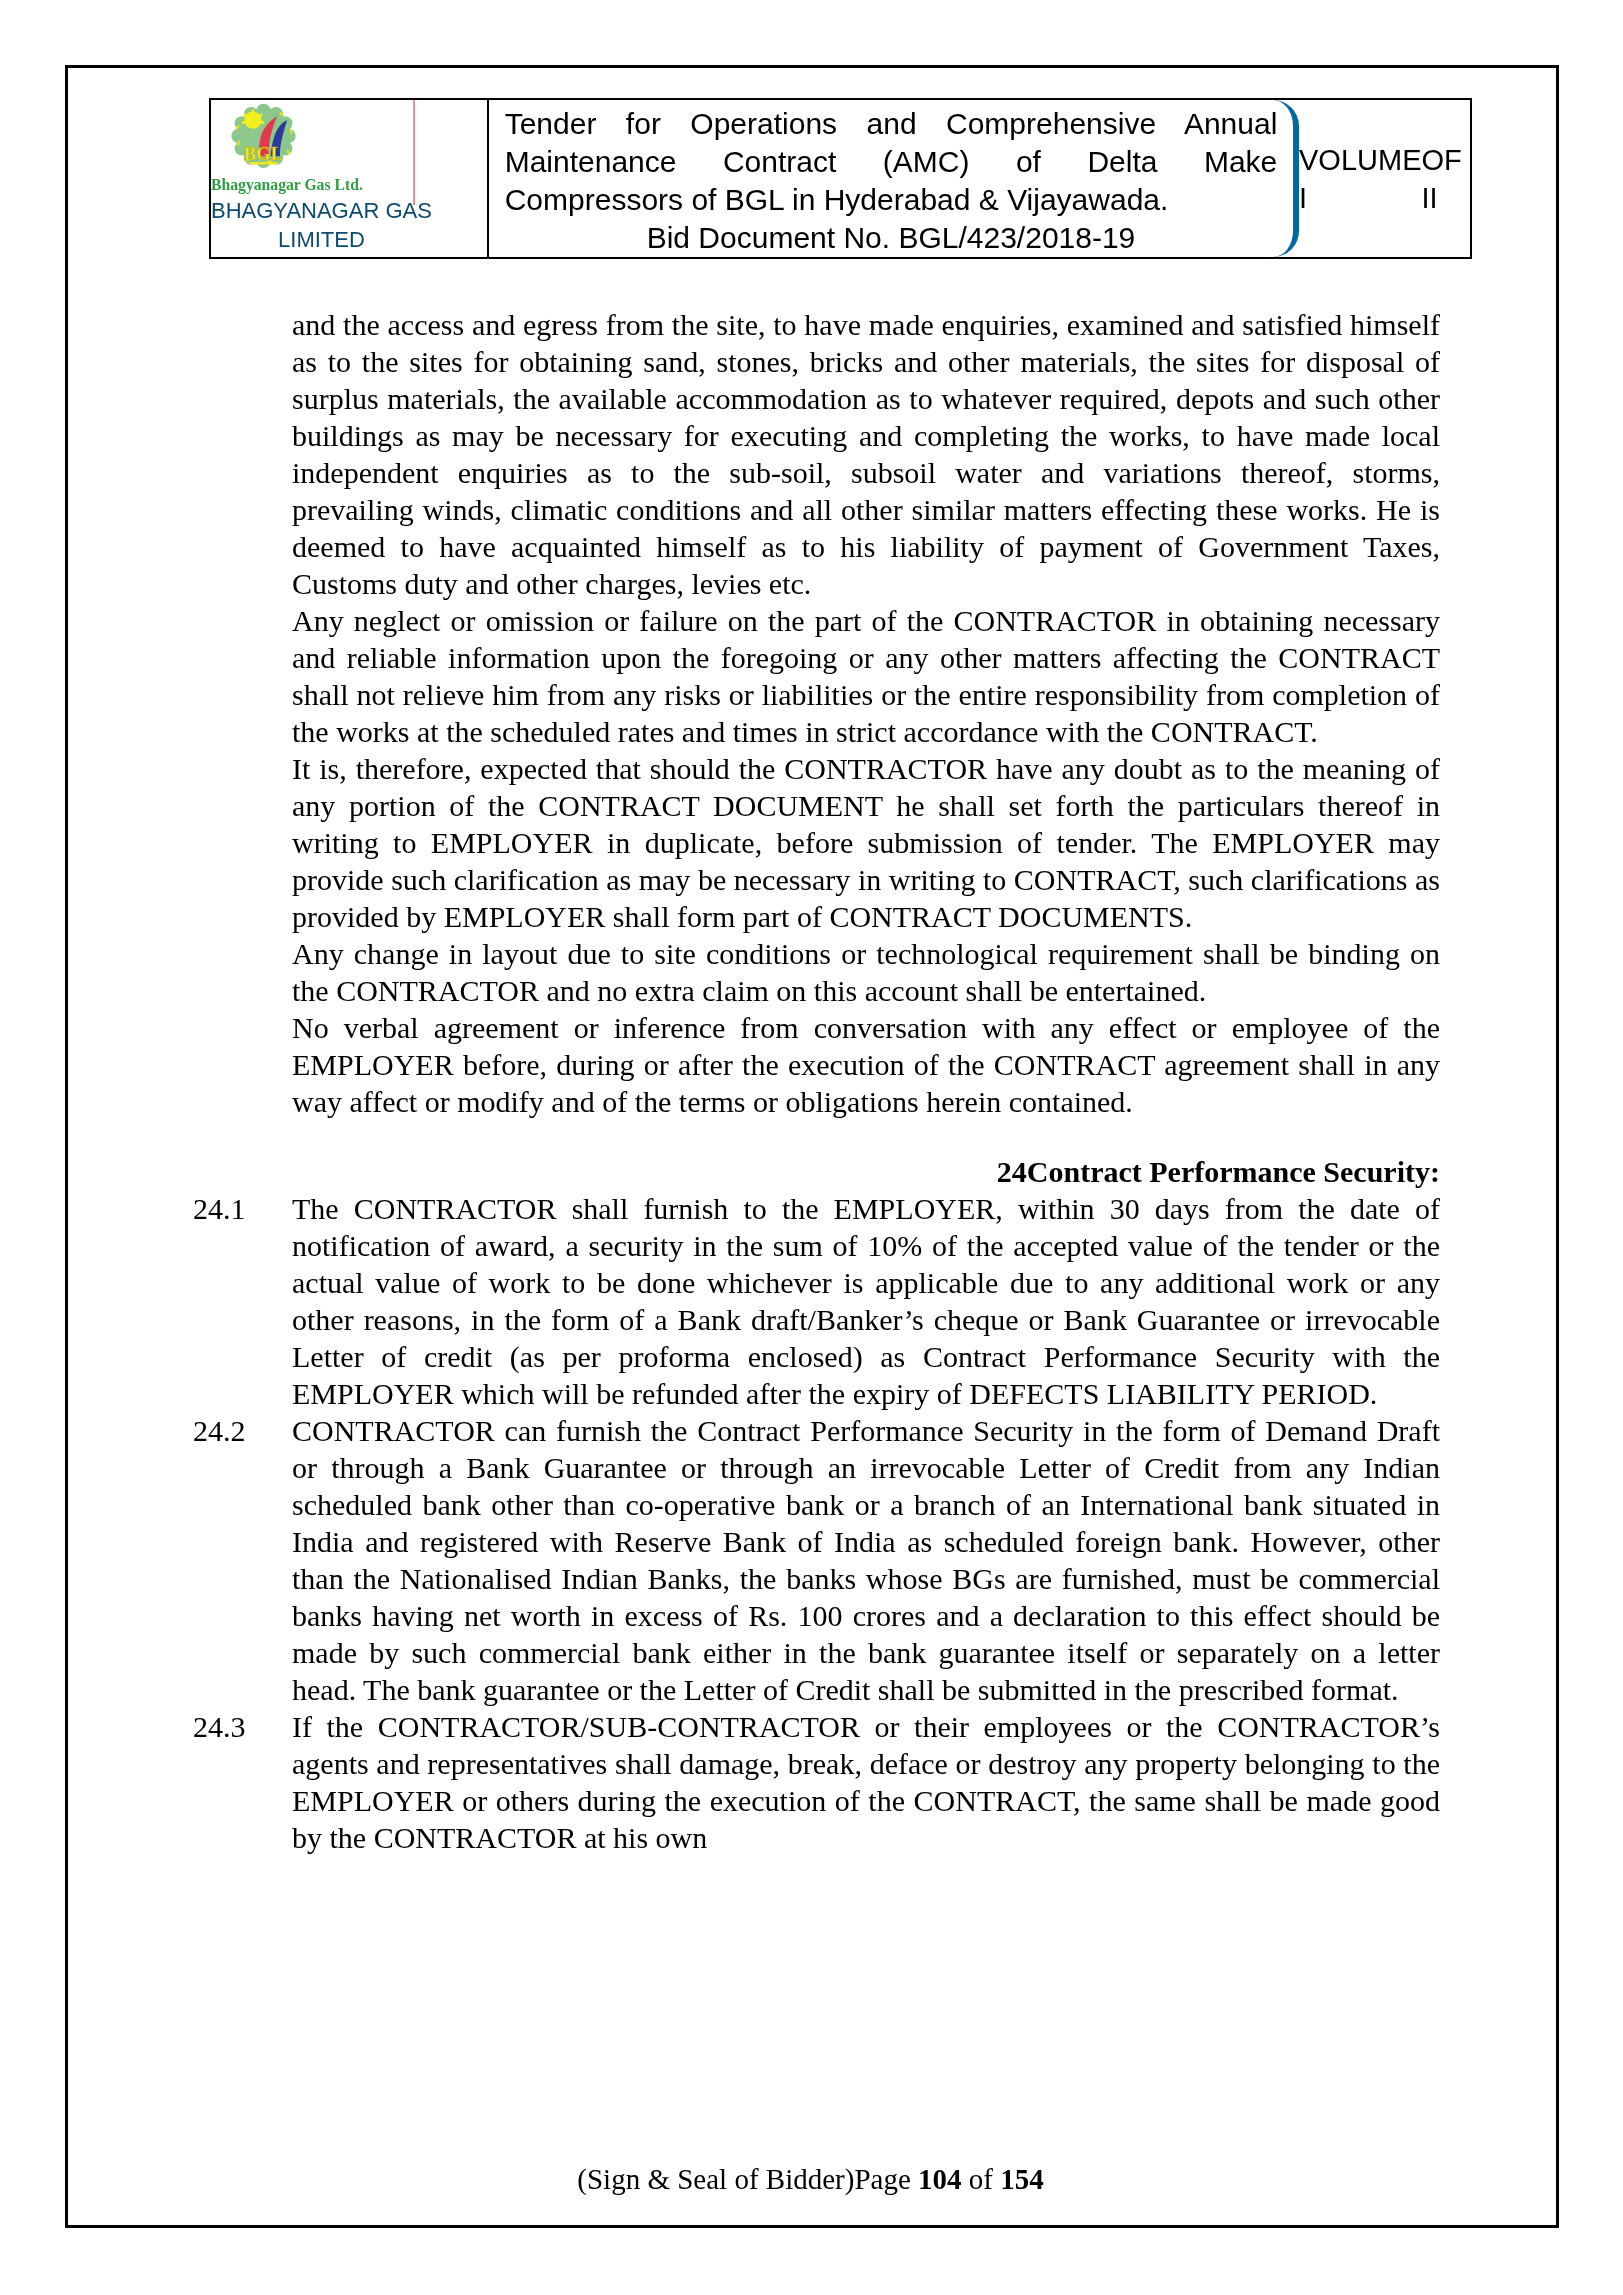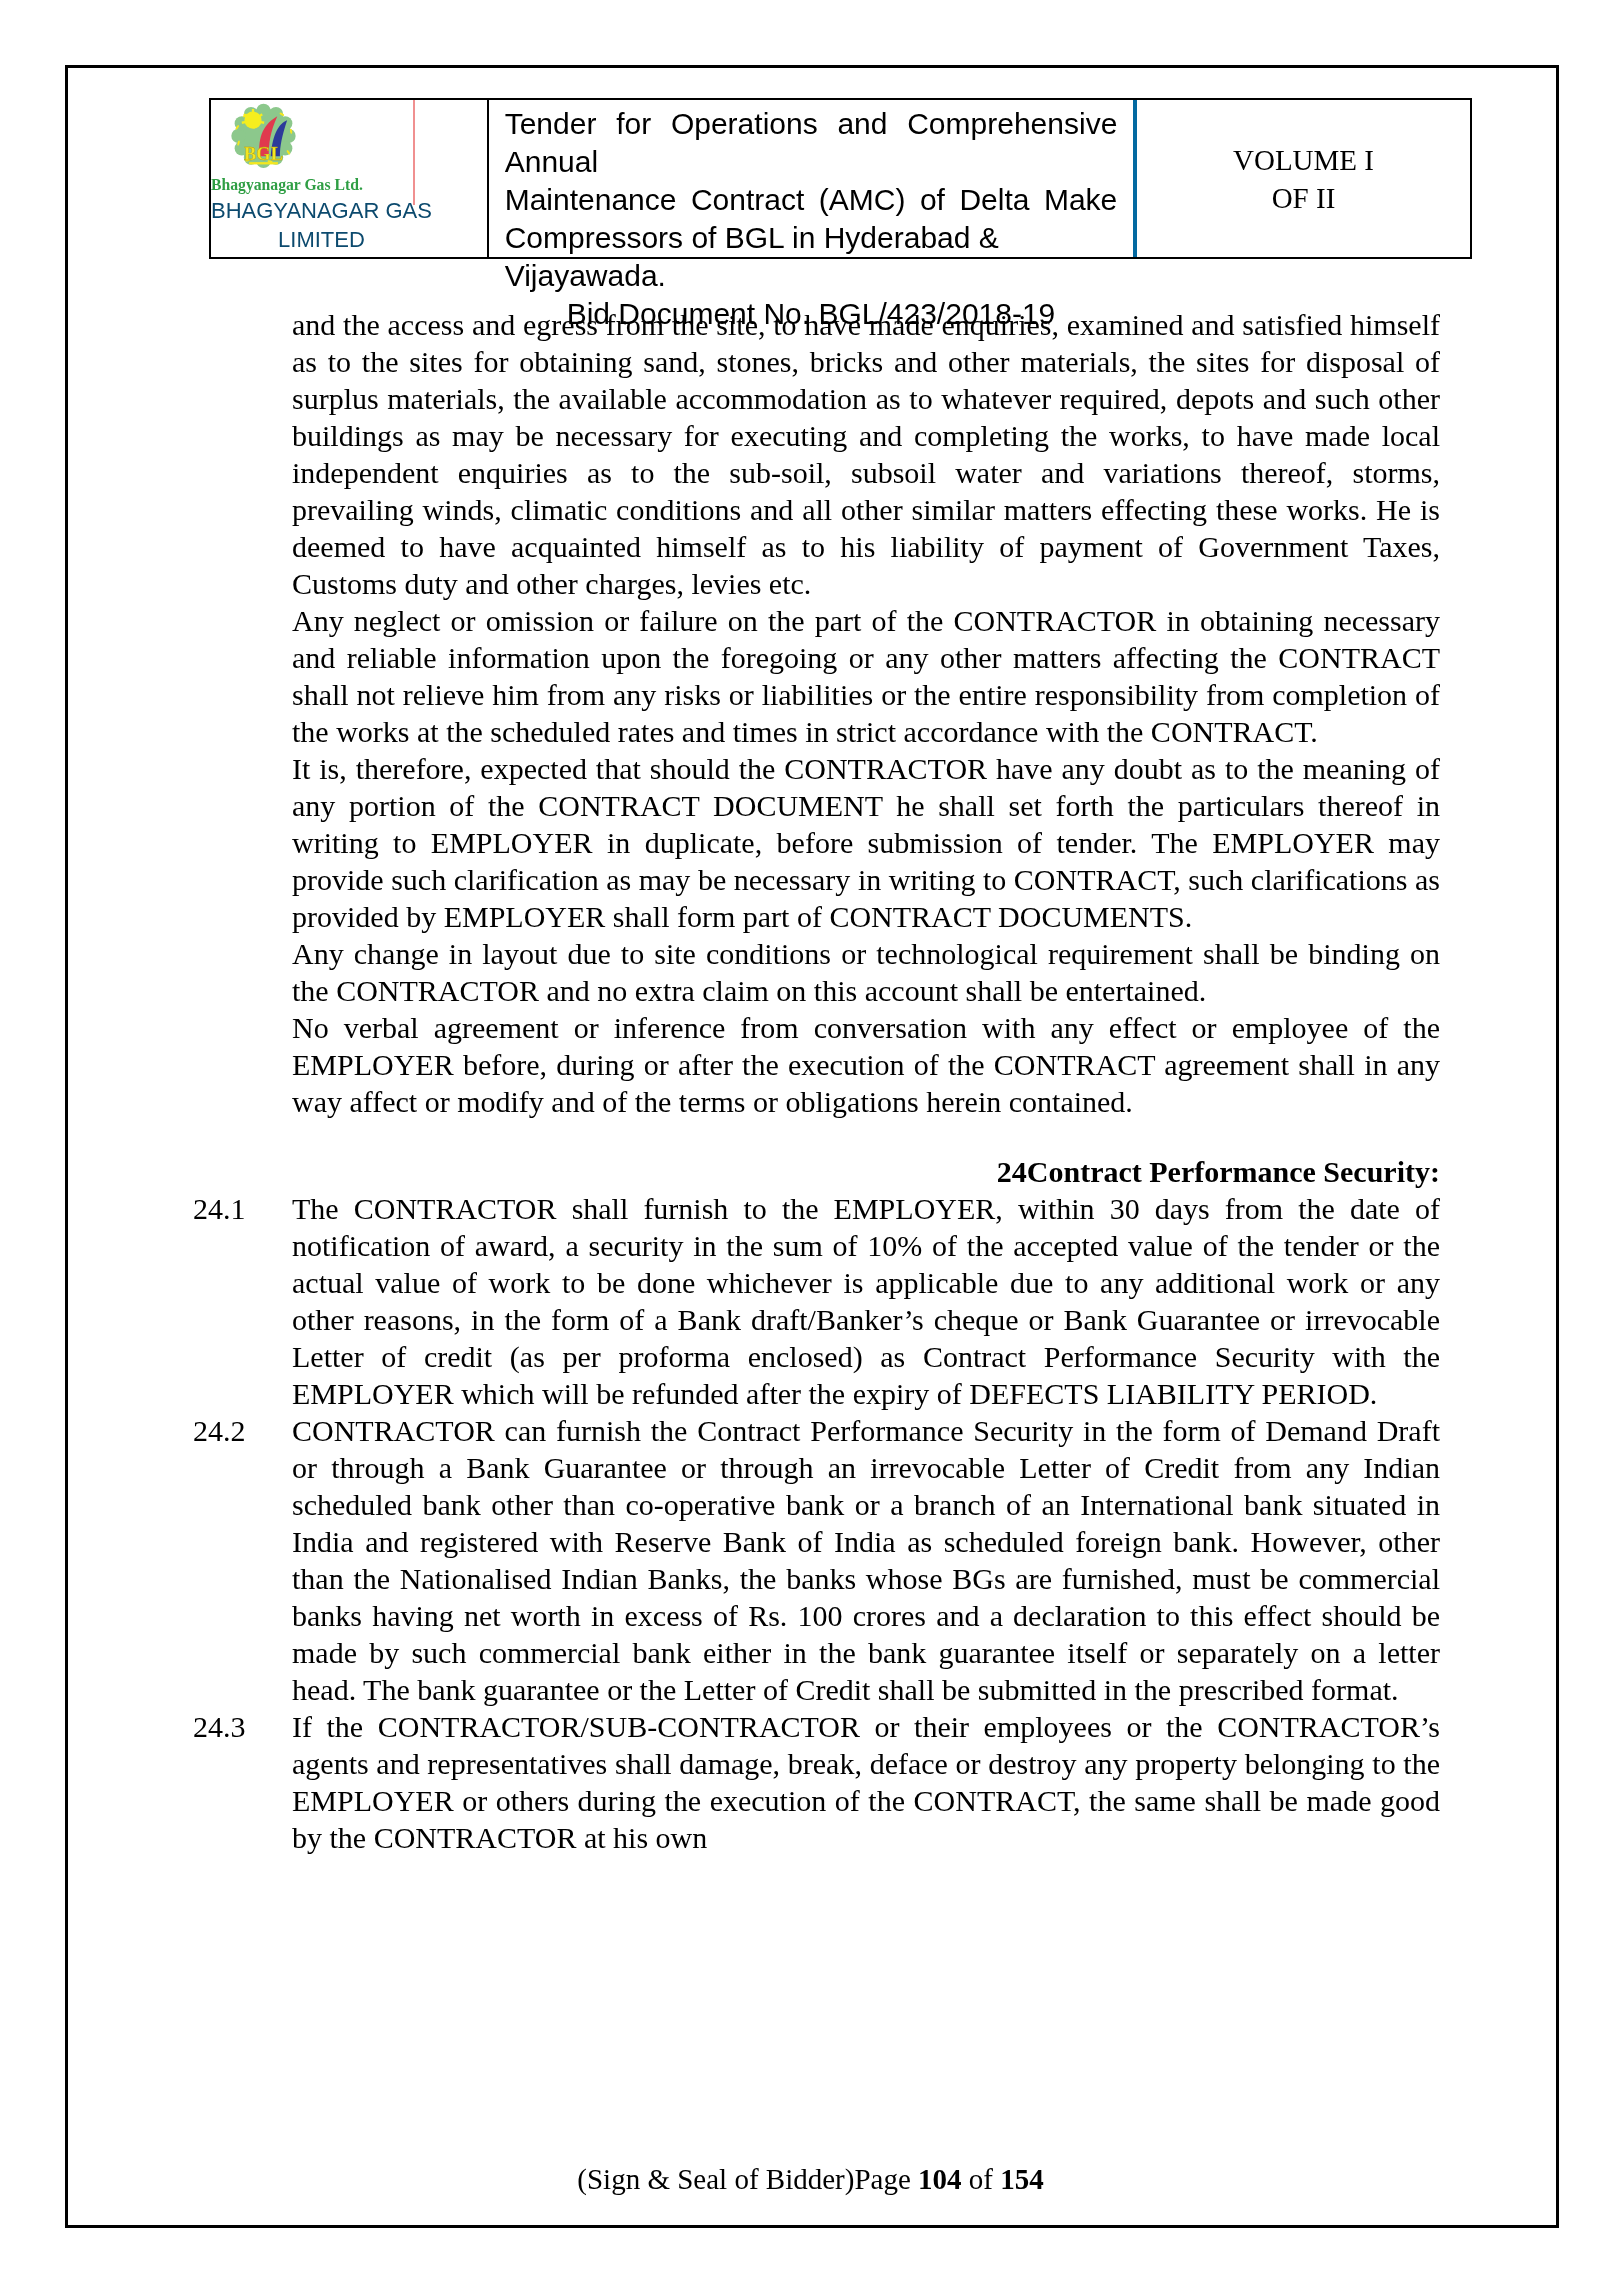--- a/index.html
+++ b/index.html
@@ -56,36 +56,36 @@
     color: #2f9e44;
   }
   .company-name {
     font-size: 22px;
     line-height: 29px;
     text-align: center;
     color: #0c4a6e;
     margin-top: 2.6px;
   }
   .title-cell {
-    width: 648px;
-    border-right: 4px solid #0369a1;
+    width: 810px;
+    border-right: 6px solid #0369a1;
     padding: 5.2px 15.7px 0 15.7px;
+    border-radius: 26px;
   }
   .t-line { font-size: 30px; line-height: 38px; }
   .t-line.stretch { text-align: justify; text-align-last: justify; }
   .t-line.center { text-align: center; }
   .volume-cell {
     flex: 1;
     display: flex;
-    flex-direction: column;
+    flex-direction: row;
     justify-content: center;
     align-items: center;
     font-size: 29px;
     line-height: 38px;
-    font-family: Liberation Serif, serif;
   }
   
   .doc-body {
     position: absolute;
     left: 193px; top: 306px;
     width: 1247px;
     font-size: 30px;
     line-height: 37px;
     text-align: justify;
   }

